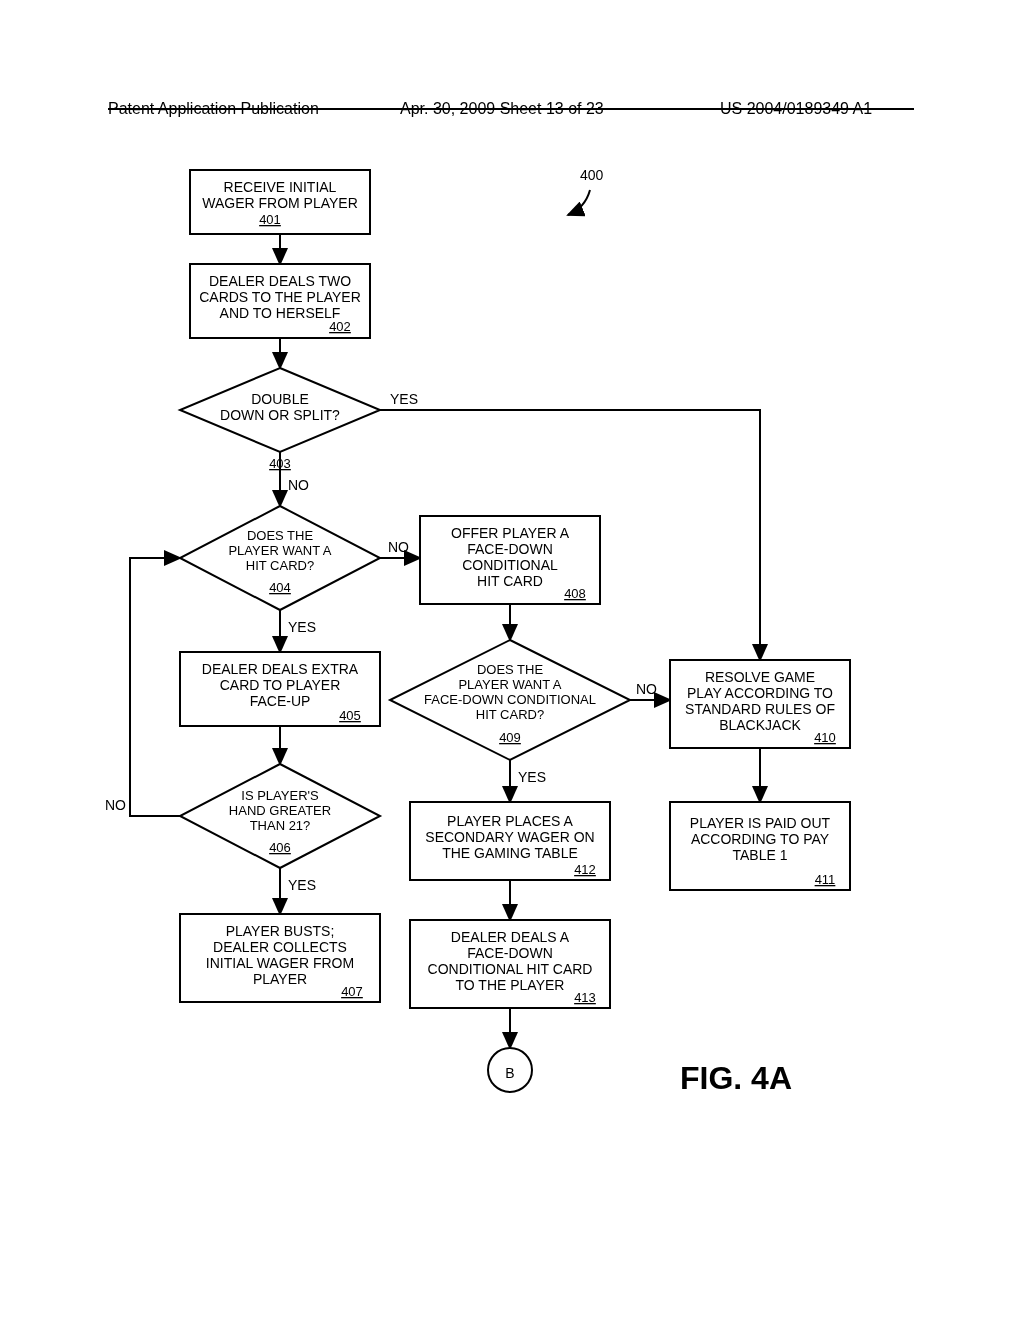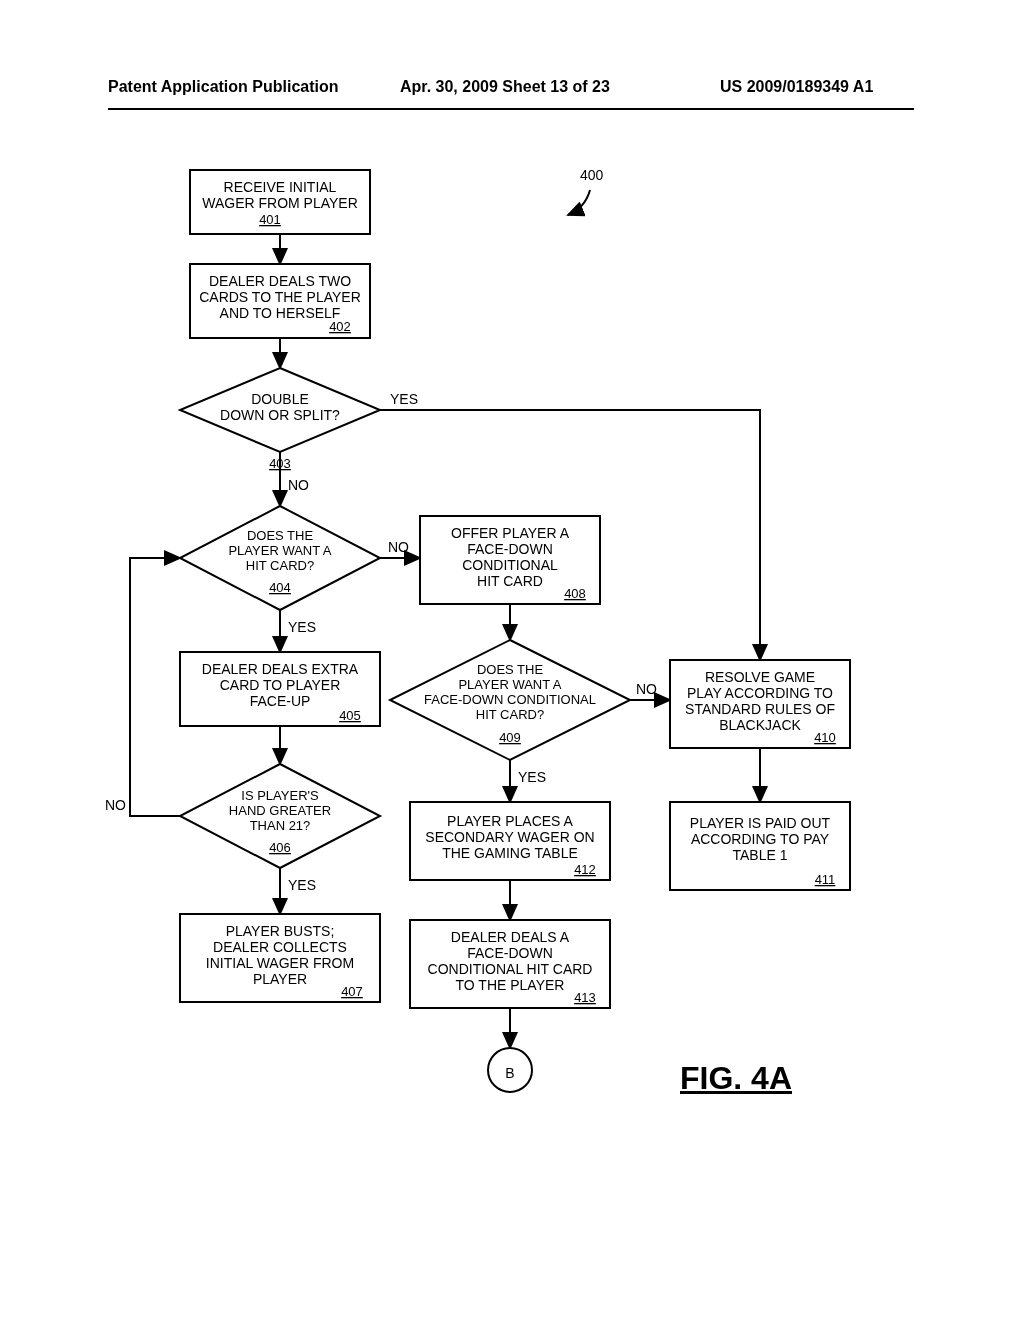--- a/index.html
+++ b/index.html
@@ -11,22 +11,22 @@
     color: #000;
   }
   .page {
     position: relative;
     width: 1024px;
     height: 1320px;
     background: #fff;
   }
   .header-text {
     position: absolute;
-    top: 78px;
-    font-weight: bold;
+    top: 100px;
+    font-weight: normal;
     font-size: 16px;
   }
   .hr-line {
     position: absolute;
     left: 108px;
     top: 108px;
     width: 806px;
     height: 0;
     border-top: 2px solid #000;
   }
@@ -64,42 +64,41 @@
     font-size: 14px;
   }
   .num {
     text-decoration: underline;
     font-size: 13px;
   }
   .fig {
     position: absolute;
     font-size: 32px;
     font-weight: bold;
-    text-decoration: underline;
   }
   .arrow {
     stroke: #000;
     stroke-width: 2;
     fill: none;
     marker-end: url(#arrowhead);
   }
   .line {
     stroke: #000;
     stroke-width: 2;
     fill: none;
   }
 </style>
 </head>
 <body>
 
 <div class="page">
 
   <div class="header-text" style="left:108px">Patent Application Publication</div>
   <div class="header-text" style="left:400px">Apr. 30, 2009  Sheet 13 of 23</div>
-  <div class="header-text" style="left:720px">US 2009/0189349 A1</div>
+  <div class="header-text" style="left:720px">US 2004/0189349 A1</div>
   <div class="hr-line"></div>
 
   <svg>
     <defs>
       <marker id="arrowhead" markerWidth="10" markerHeight="8" refX="8" refY="4" orient="auto">
         <polygon points="0 0, 9 4, 0 8" fill="#000"></polygon>
       </marker>
     </defs>
 
     <text x="490" y="20" class="label" font-size="16">400</text>

